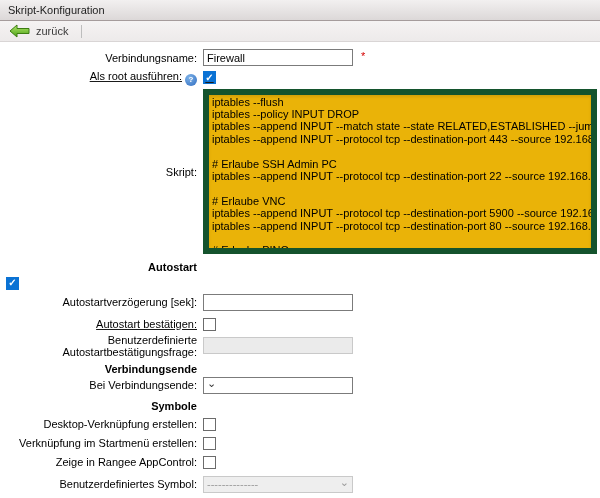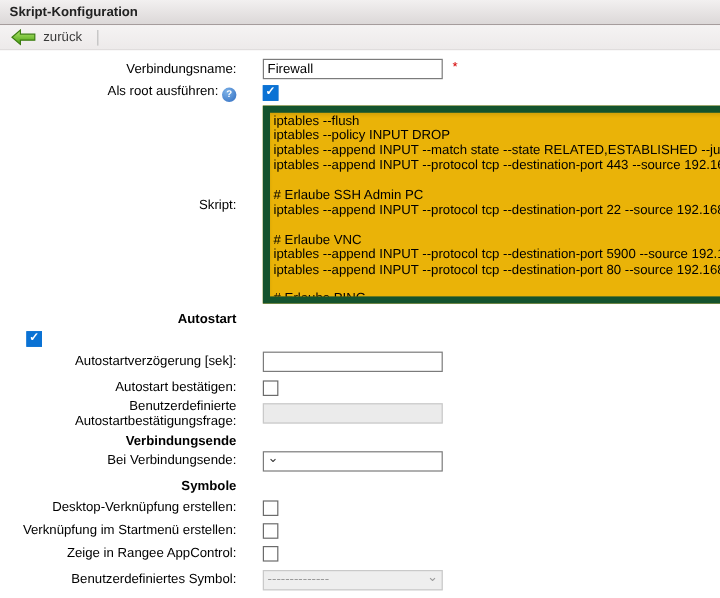--- a/index.html
+++ b/index.html
@@ -1,33 +1,33 @@
 <!DOCTYPE html>
 <html><head>
 <meta charset="utf-8">
 <style>
   * { margin:0; padding:0; box-sizing:border-box; }
   html,body { width:600px; height:498px; overflow:hidden; background:#fff;
     font-family:"Liberation Sans", sans-serif; font-size:11px; color:#1a1a1a; }
 
   .titlebar { height:21px; background:linear-gradient(#f2f0f0,#dcd8d8);
     border-bottom:1px solid #a59c9c; display:flex; align-items:center; padding:0 8px; }
-  .titlebar span { font-weight:bold; color:#222; }
+  .titlebar span { font-weight:normal; color:#222; }
 
   .toolbar { height:21px; background:linear-gradient(#f5f3f3,#edeaea);
     border-bottom:1px solid #d9d5d5; display:flex; align-items:center; padding:0 6px; }
   .back-btn { display:flex; align-items:center; gap:6px; cursor:pointer; padding:1px 3px; }
   .back-btn span { color:#3a3a3a; }
   .tb-sep { width:1px; height:13px; background:#bdbdbd; margin-left:10px; }
 
   .form { padding-top:7px; background:#fff; }
   .row { display:flex; align-items:center; }
   .lbl { width:197px; text-align:right; flex:0 0 197px; color:#000; }
   .lbl .help { margin-left:3px; }
-  .field { margin-left:22px; display:flex; align-items:center; }
+  .field { margin-left:6px; display:flex; align-items:center; }
 
   .section-h { width:197px; text-align:right; font-weight:bold;
     color:#000; }
 
   input.txt { width:150px; height:17px; border:1px solid #7b7b7b; background:#fff;
     font-family:"Liberation Sans",sans-serif; font-size:11px; padding:0 3px; color:#000; }
   input.txt:disabled, input.txt.disabled { background:#ebebeb; border-color:#c9c9c9; color:#8a8a8a; }
 
   textarea.script { width:394px; height:165px; border:6px solid #14532d; background:#eab308;
     font-family:"Liberation Sans",sans-serif; font-size:11px; line-height:12.4px;
@@ -47,21 +47,21 @@
     display:flex; align-items:center; padding:0 3px; cursor:pointer; }
   .select .val { flex:1; color:#000; overflow:hidden; white-space:nowrap; }
   .select .chev { color:#333; font-size:11px; line-height:8px; margin-top:-4px; }
   .select .chev::before { content:"⌄"; }
   .select.disabled { background:#eeeeee; border-color:#c9c9c9; }
   .select.disabled .val, .select.disabled .chev { color:#9a9a9a; }
 
   .req { color:#d40000; margin-left:8px; align-self:flex-start; line-height:10px; padding-top:2px; }
 
   
-  .mb4{margin-bottom:4px;} .mb3{margin-bottom:3px;} .mb7{margin-bottom:7px;}
+  .mb4{margin-bottom:4px;} .mb3{margin-bottom:3px;text-decoration:underline;} .mb7{margin-bottom:7px;}
   .mb5{margin-bottom:5px;} .mb2{margin-bottom:2px;align-items:center;} .mb6{margin-bottom:6px;}
   .row-skript { align-items:center; }
   .row-skript .lbl { padding-top:2px; }
   .hrow { display:flex; }
 </style>
 </head>
 <body>
 
 <div class="titlebar">
   <span>Skript-Konfiguration</span>

